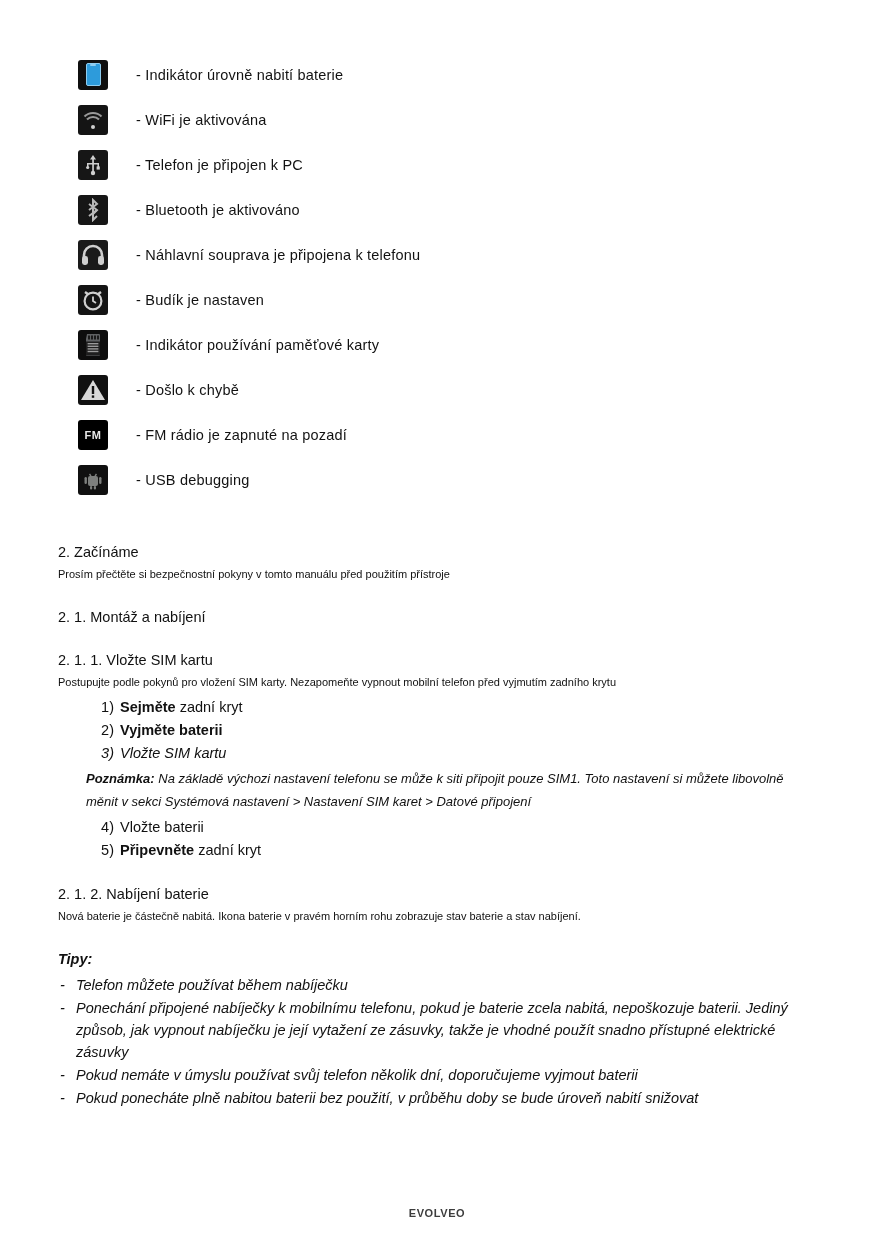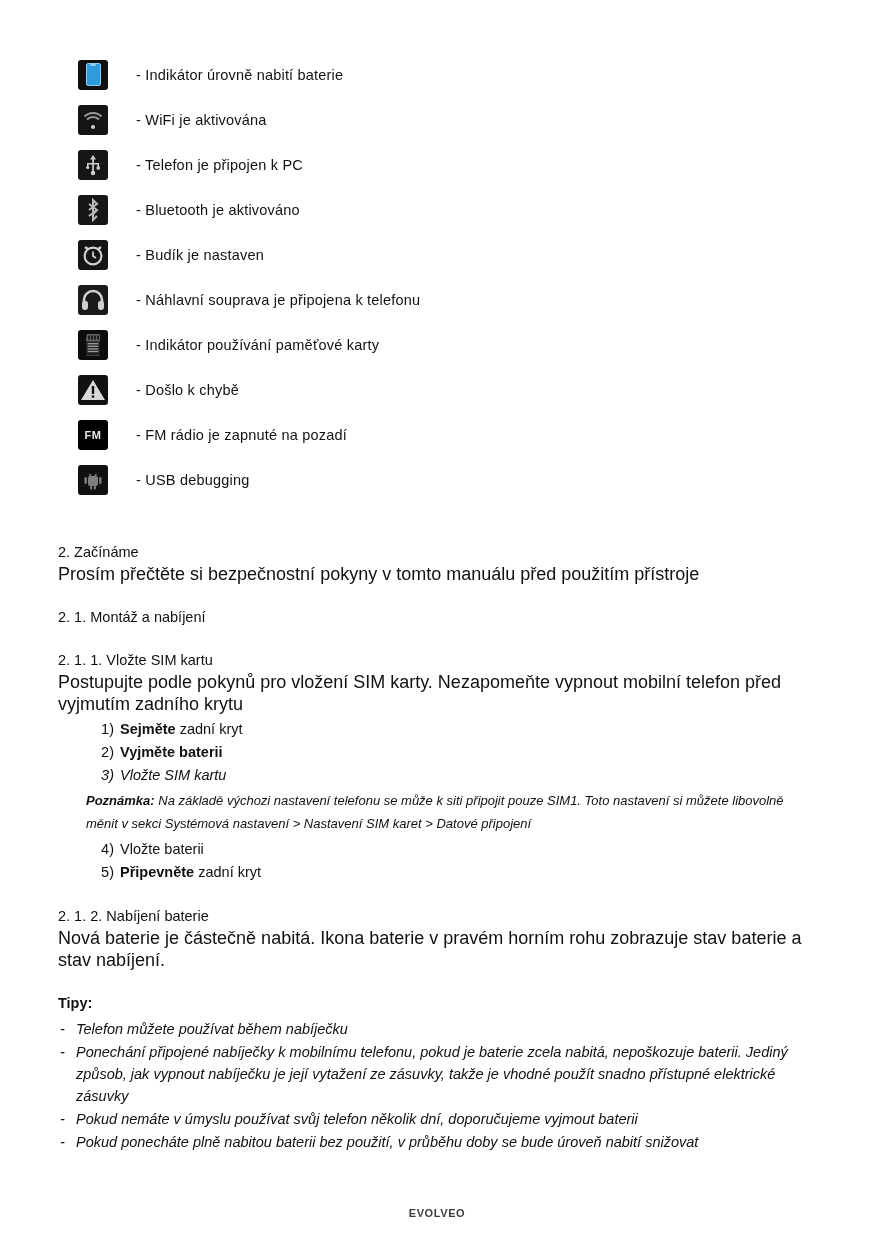--- a/index.html
+++ b/index.html
@@ -146,21 +146,21 @@
     line-height: 21px;
     color: #111111;
   }
   .h2 {
     font-weight: normal;
     font-size: 14.5px;
     margin: 0;
   }
   .para {
     margin: 0;
-    font-size: 18px;
+    font-size: 11px;
     line-height: 22px;
   }
   .spacer-lg { height: 22px; }
 
   ol.steps {
     margin: 3px 0 0 0;
     padding-left: 62px;
     list-style: none;
   }
   ol.steps li {
@@ -184,20 +184,21 @@
     font-size: 13px;
     line-height: 23px;
   }
   .note .note-label {
     font-weight: bold;
     font-style: italic;
   }
 
   .tips-title {
     font-weight: bold;
+    font-style: italic;
     font-size: 14.5px;
     margin: 0;
   }
   ul.tips {
     margin: 4px 0 0 0;
     padding-left: 18px;
     list-style: none;
   }
   ul.tips li {
     position: relative;
@@ -278,43 +279,43 @@
             <path d="M4 18 L12 12" fill="none" stroke="#b9b9b9" stroke-width="2"></path>
             <path d="M8 12 L8 22 L12 18" fill="none" stroke="#b9b9b9" stroke-width="2"></path>
           </svg>
         </div>
       </div>
       <div class="legend-text">- Bluetooth je aktivováno</div>
     </div>
 
     <div class="legend-row">
       <div class="icon-cell">
+        <div class="icon-box ic-head">
+          <svg width="24" height="22" viewBox="0 0 24 22">
+            <path d="M3 14 V11 A9 9 0 0 1 21 11 V14" fill="none" stroke="#cfcfcf" stroke-width="2.6"></path>
+            <rect x="1" y="12" width="6" height="9" rx="2.4" fill="#cfcfcf"></rect>
+            <rect x="17" y="12" width="6" height="9" rx="2.4" fill="#cfcfcf"></rect>
+          </svg>
+        </div>
+      </div>
+      <div class="legend-text">- Náhlavní souprava je připojena k telefonu</div>
+    </div>
+
+    <div class="legend-row">
+      <div class="icon-cell">
         <div class="icon-box ic-alarm">
           <svg width="24" height="24" viewBox="0 0 24 24">
             <circle cx="12" cy="13" r="8.4" fill="none" stroke="#cfcfcf" stroke-width="2.2"></circle>
             <path d="M12 8.5 V13 L15 15" fill="none" stroke="#cfcfcf" stroke-width="1.8"></path>
             <path d="M4 4 L7.5 6.5" stroke="#cfcfcf" stroke-width="2.4"></path>
             <path d="M20 4 L16.5 6.5" stroke="#cfcfcf" stroke-width="2.4"></path>
           </svg>
         </div>
       </div>
       <div class="legend-text">- Budík je nastaven</div>
-    </div>
-
-    <div class="legend-row">
-      <div class="icon-cell">
-        <div class="icon-box ic-head">
-          <svg width="24" height="22" viewBox="0 0 24 22">
-            <path d="M3 14 V11 A9 9 0 0 1 21 11 V14" fill="none" stroke="#cfcfcf" stroke-width="2.6"></path>
-            <rect x="1" y="12" width="6" height="9" rx="2.4" fill="#cfcfcf"></rect>
-            <rect x="17" y="12" width="6" height="9" rx="2.4" fill="#cfcfcf"></rect>
-          </svg>
-        </div>
-      </div>
-      <div class="legend-text">- Náhlavní souprava je připojena k telefonu</div>
     </div>
 
     <div class="legend-row">
       <div class="icon-cell">
         <div class="icon-box ic-sd">
           <svg width="20" height="24" viewBox="0 0 20 24">
             <path d="M4 1 H16 a1 1 0 0 1 1 1 V22 a1 1 0 0 1 -1 1 H4 a1 1 0 0 1 -1 -1 V6 Z" fill="#5f6163"></path>
             <rect x="5" y="2.5" width="2" height="4" fill="#1a1a1a"></rect>
             <rect x="8" y="2.5" width="2" height="4" fill="#1a1a1a"></rect>
             <rect x="11" y="2.5" width="2" height="4" fill="#1a1a1a"></rect>

